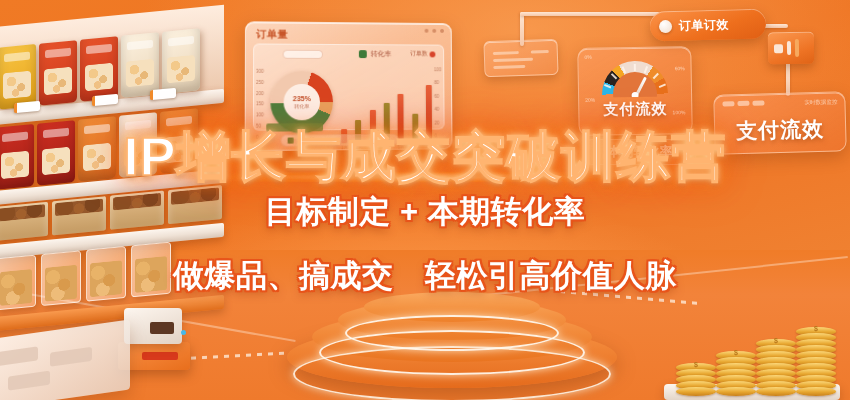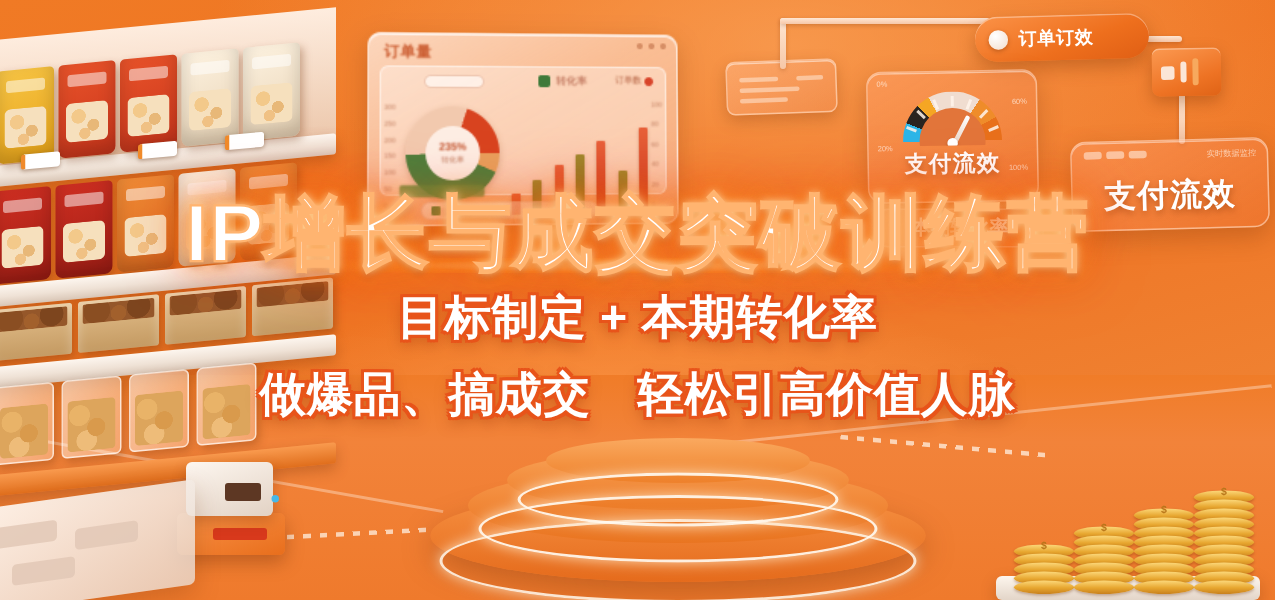--- a/index.html
+++ b/index.html
@@ -413,21 +413,21 @@
   .sub1{
     margin-top:7px;
     font-size:31px; font-weight:bold; color:#ffffff;
     letter-spacing:.5px; white-space:nowrap;
     text-shadow:
       2px 0 0 #e8541a, -2px 0 0 #e8541a, 0 2px 0 #e8541a, 0 -2px 0 #e8541a,
       2px 2px 0 #e8541a, -2px 2px 0 #e8541a, 2px -2px 0 #e8541a, -2px -2px 0 #e8541a,
       0 4px 9px rgba(140,40,0,.5);
   }
   .sub2{
-    margin-top:9px;
+    margin-top:22px;
     font-size:31px; font-weight:bold; color:#ffffff;
     letter-spacing:.5px; white-space:nowrap;
     text-shadow:
       2px 0 0 #e8541a, -2px 0 0 #e8541a, 0 2px 0 #e8541a, 0 -2px 0 #e8541a,
       2px 2px 0 #e8541a, -2px 2px 0 #e8541a, 2px -2px 0 #e8541a, -2px -2px 0 #e8541a,
       0 4px 9px rgba(140,40,0,.5);
   }
   .underglow{
     position:absolute; left:50%; transform:translateX(-50%);
     top:172px; width:700px; height:10px;

